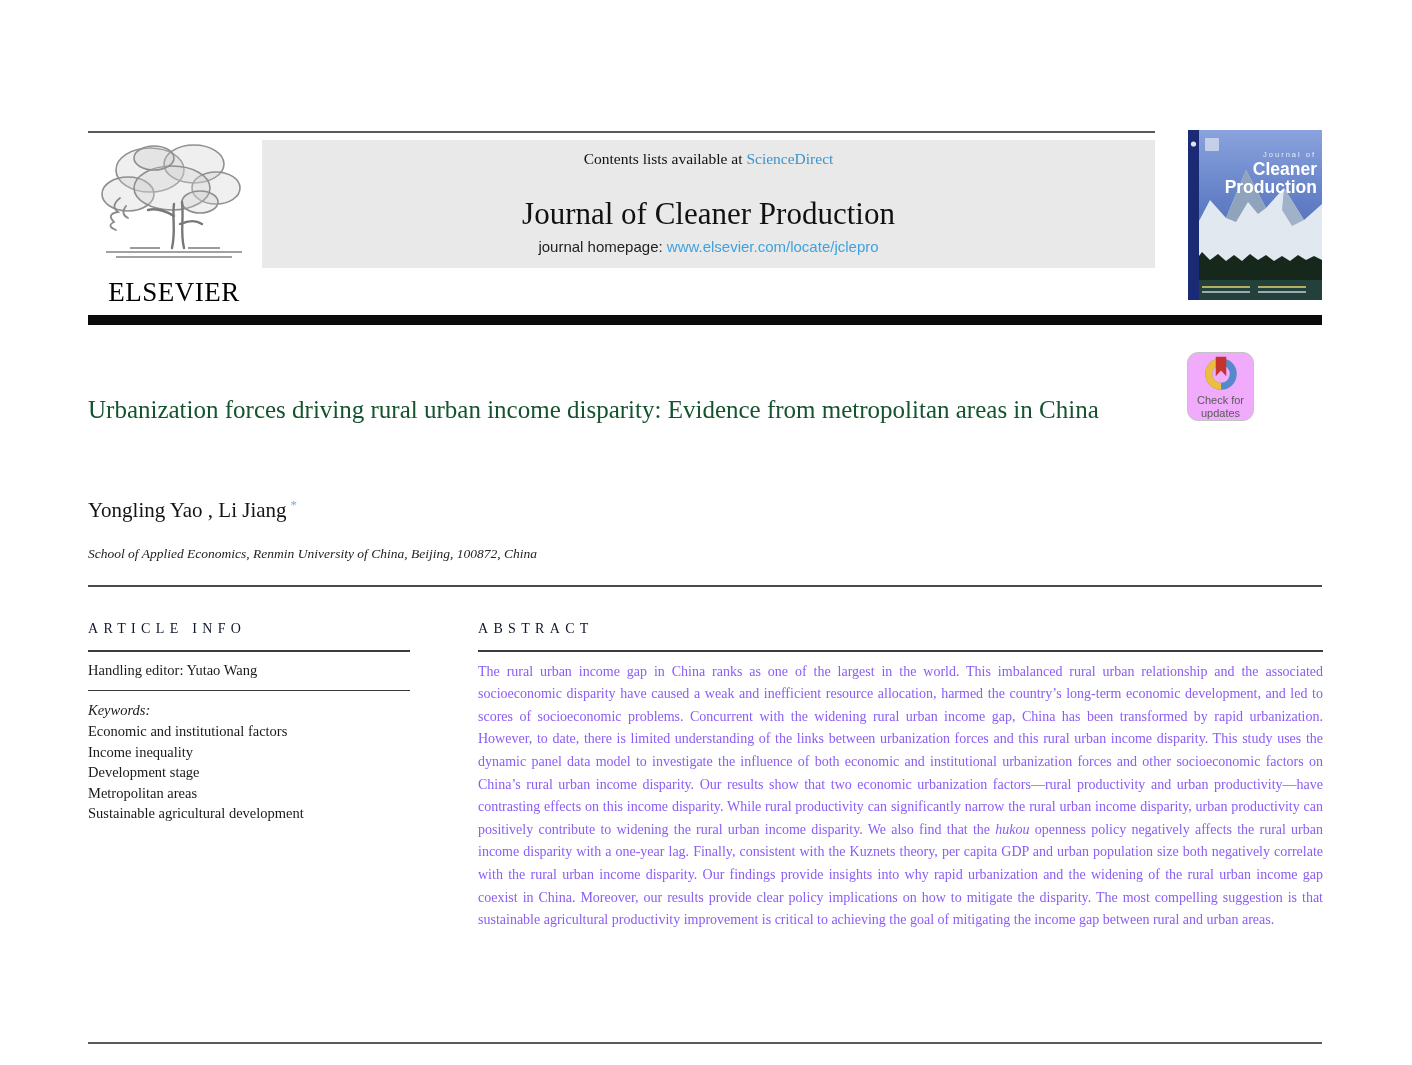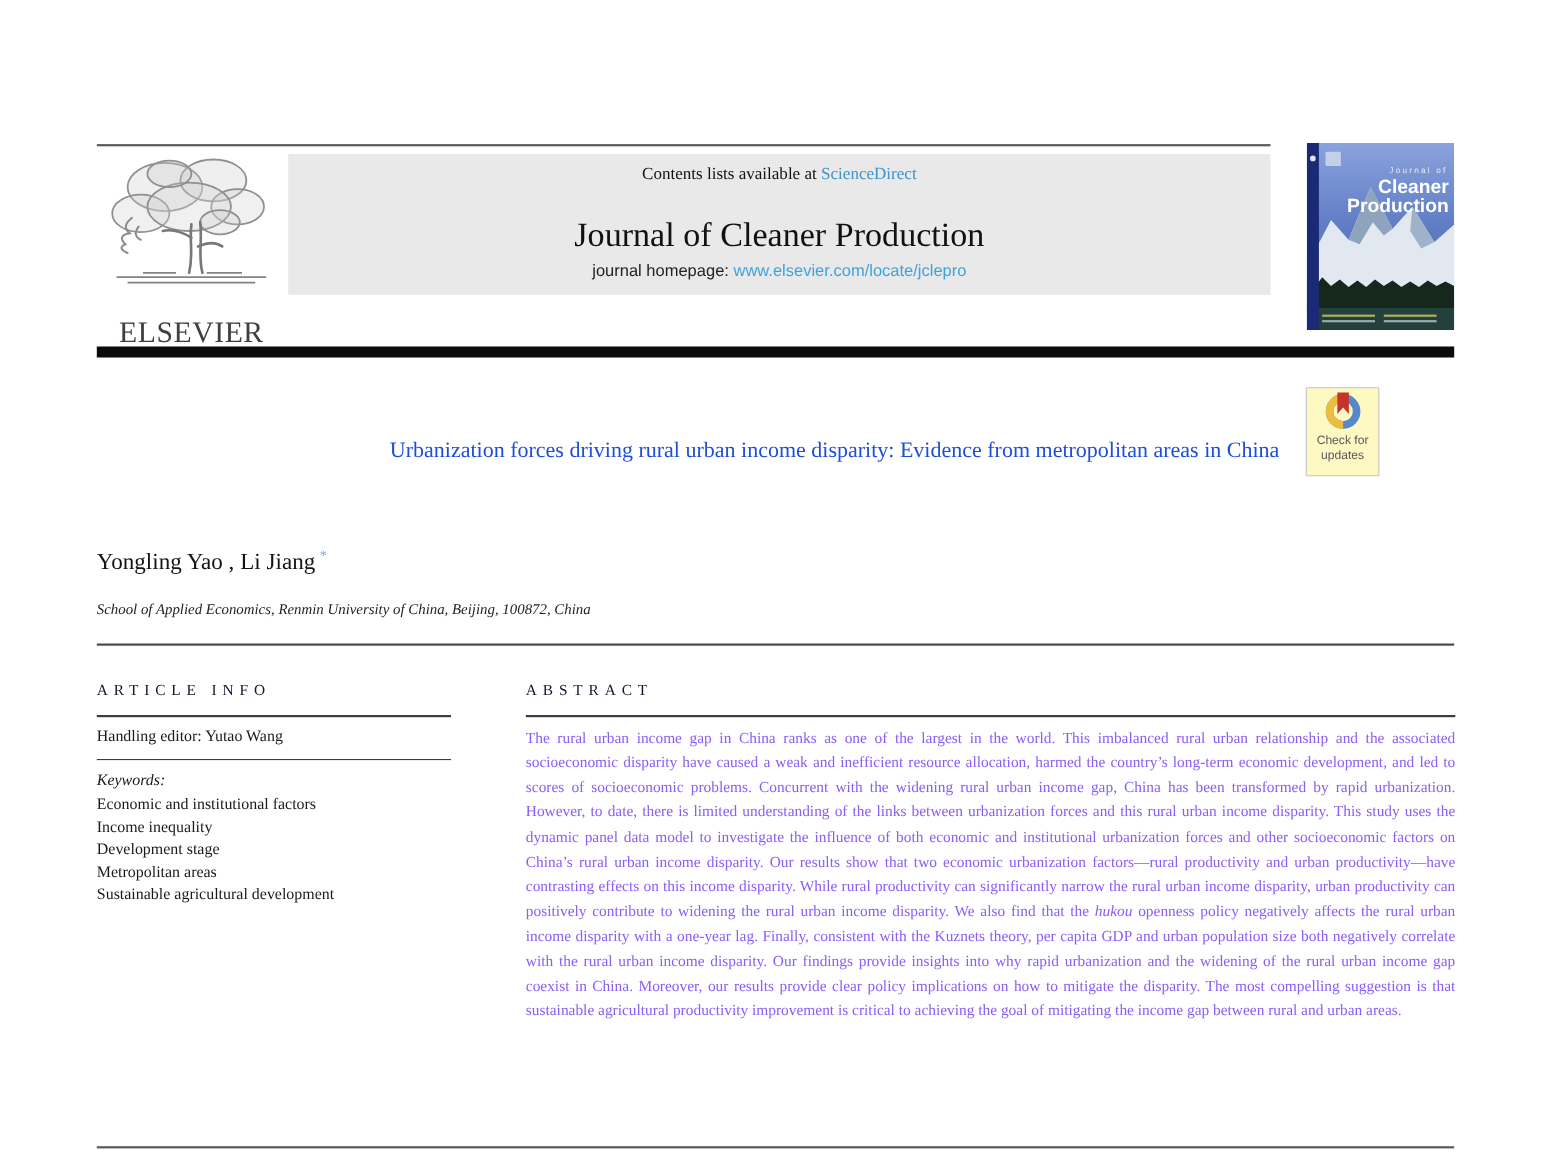--- a/index.html
+++ b/index.html
@@ -18,21 +18,21 @@
 
   .top-rule {
     position:absolute; left:88px; top:131px; width:1067px; height:2px;
     background:#5a5a5a;
   }
 
   
   .logo-block { position:absolute; left:88px; top:136px; width:172px; height:168px; text-align:center; }
   .tree-wrap { width:168px; height:132px; margin:0 auto; }
   .elsevier-text {
-    font-size:27px; color:#404040; letter-spacing:0.5px; line-height:28px; margin-top:20px;
+    font-size:27px; color:#000000; letter-spacing:0.5px; line-height:28px; margin-top:10px;
   }
 
   
   .header-box {
     position:absolute; left:262px; top:140px; width:893px; height:128px;
     background:#e9e9e9; text-align:center;
   }
   .contents-line { position:absolute; top:10px; width:100%; font-size:15.5px; color:#111; }
   .link-blue { color:#3e93c9; }
   .journal-title { position:absolute; top:56px; width:100%; font-size:31px; color:#111; }
@@ -43,33 +43,33 @@
   .homepage-line .url { color:#3fa2dd; }
 
   
   .cover { position:absolute; left:1188px; top:130px; width:134px; height:170px; }
 
   
   .black-bar { position:absolute; left:88px; top:315px; width:1234px; height:10px; background:#0b0b0b; }
 
   
   .crossmark {
-    position:absolute; left:1187px; top:352px; width:67px; height:81px;
-    background:#fef9c3; border:1px solid #c3c3c3; border-radius:1px;
+    position:absolute; left:1187px; top:352px; width:67px; height:69px;
+    background:#f0abfc; border:1px solid #c3c3c3; border-radius:11px;
     text-align:center; cursor:pointer;
   }
   .crossmark-text {
     font-family:"Liberation Sans", "DejaVu Sans", sans-serif;
     font-size:11px; line-height:12.5px; color:#595959; margin-top:-2px;
   }
 
   
   .article-title {
     position:absolute; left:88px; top:389px; width:1075px;
-    font-size:20px; line-height:41px; color:#1d4ed8;text-align:right;
+    font-size:25px; line-height:41px; color:#14532d;
   }
   .authors { position:absolute; left:88px; top:497px; font-size:21px; color:#141414; }
   .authors sup { font-size:13px; color:#7aa9dc; margin-left:4px; }
   .affiliation { position:absolute; left:88px; top:546px; font-style:italic; font-size:13.5px; color:#222; }
 
   .mid-rule { position:absolute; left:88px; top:585px; width:1234px; height:2px; background:#4a4a4a; }
   .bottom-rule { position:absolute; left:88px; top:1042px; width:1234px; height:2px; background:#5a5a5a; }
 
   
   .info-col { position:absolute; left:88px; top:621px; width:322px; }

